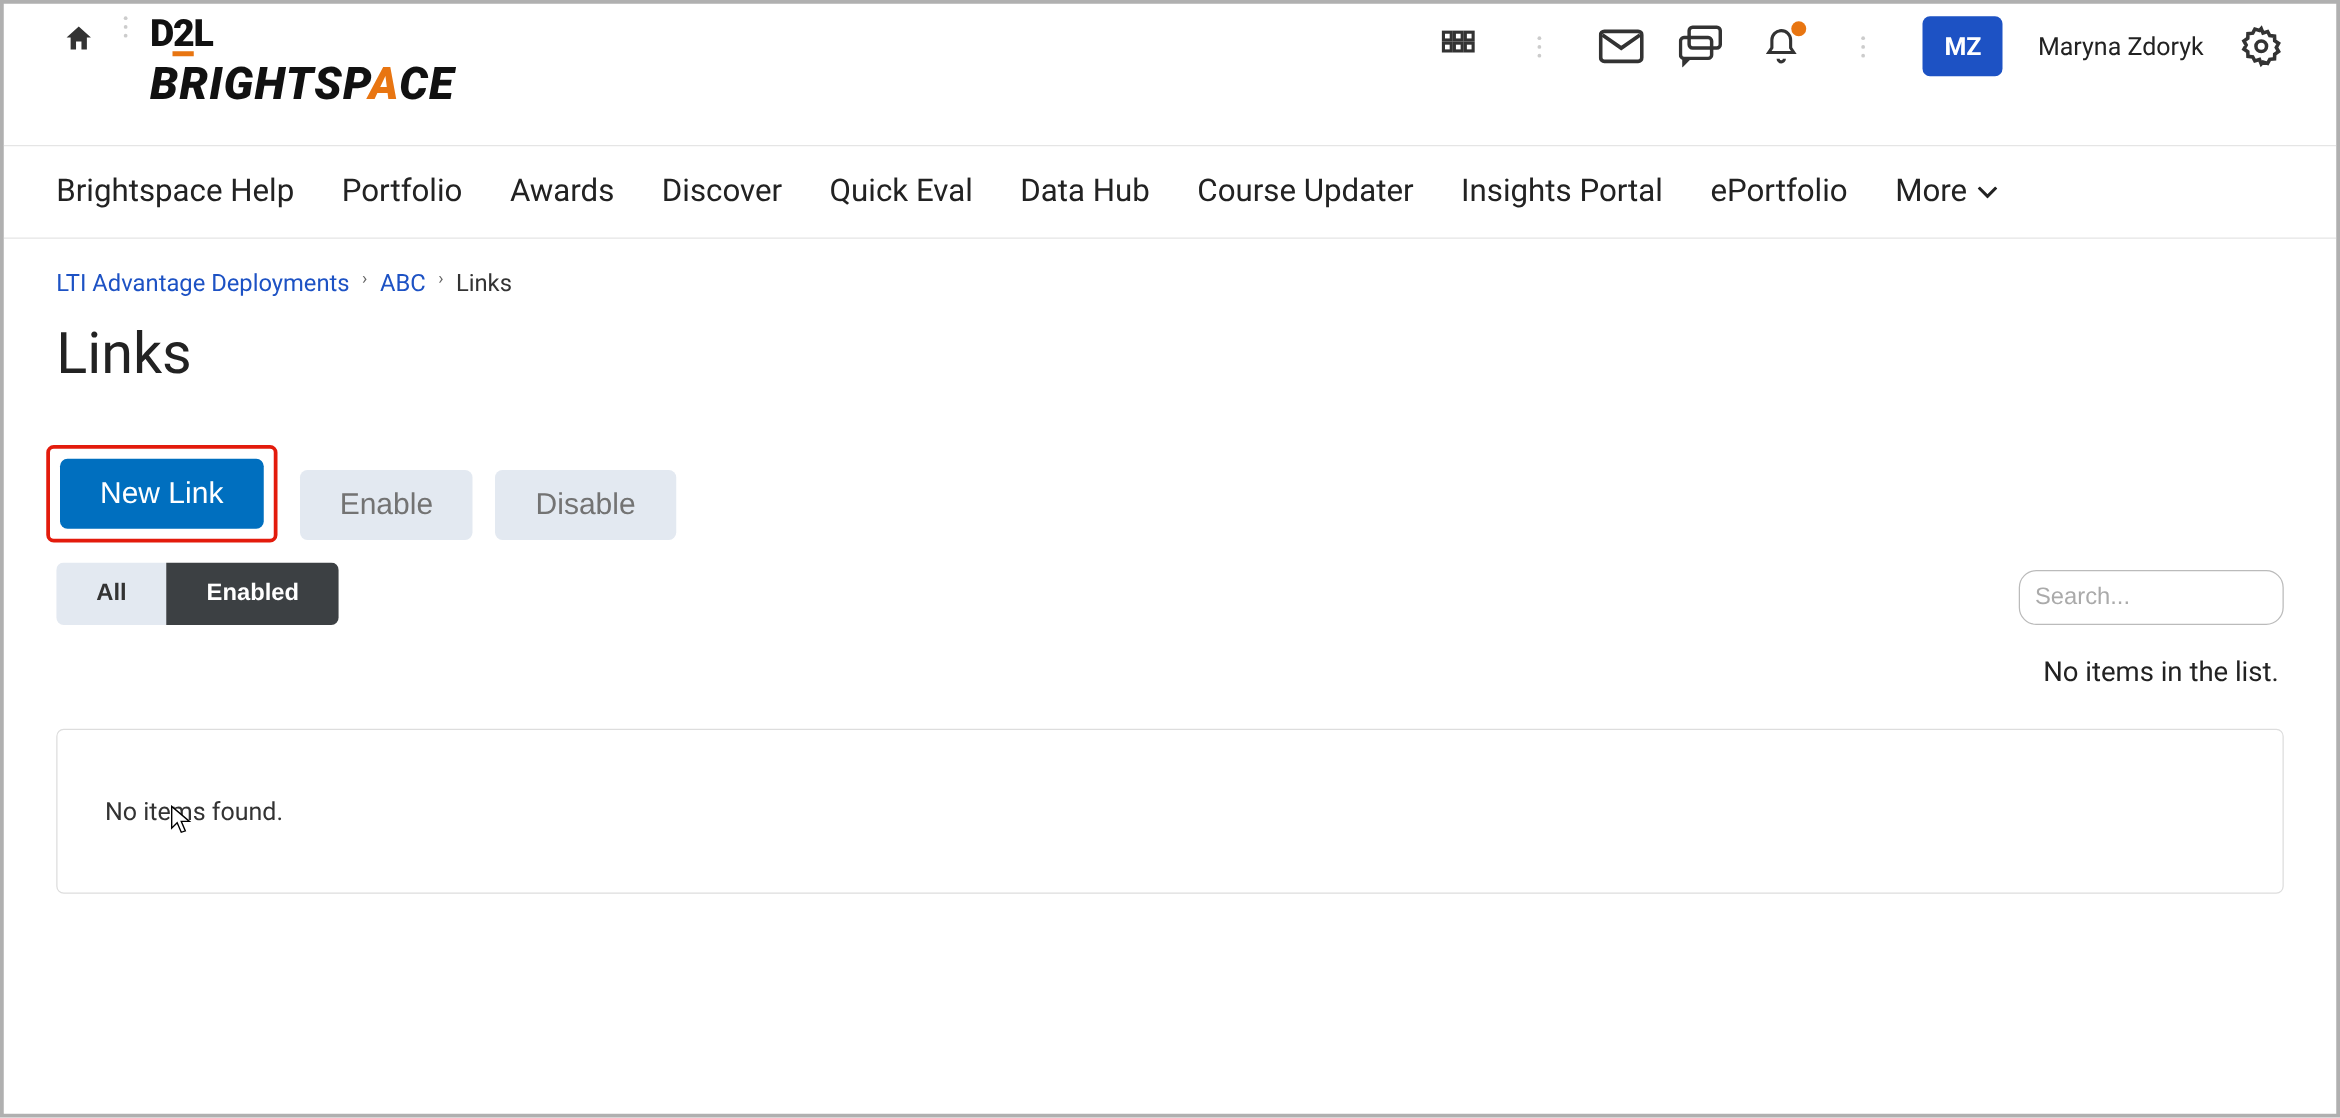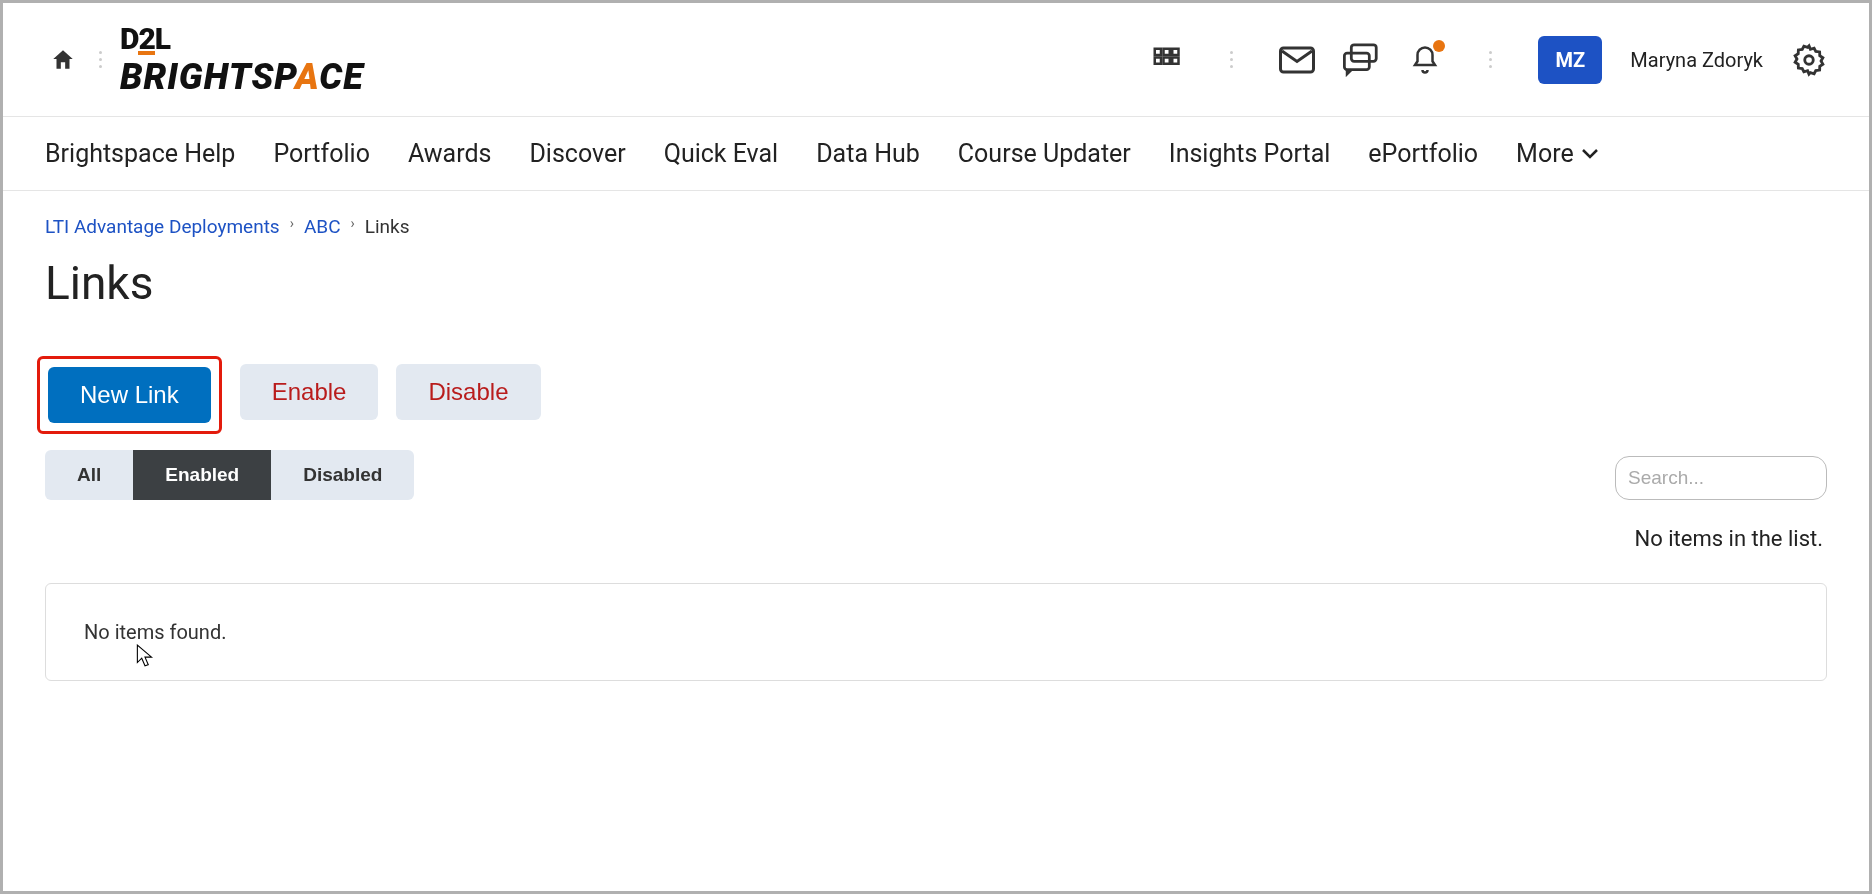--- a/index.html
+++ b/index.html
@@ -1,17 +1,17 @@
 <!DOCTYPE html>
 <html><head>
 <meta charset="utf-8">
 <style>
 * { box-sizing: border-box; margin: 0; padding: 0; }
 body { font-family: -apple-system, BlinkMacSystemFont, "Segoe UI", Roboto, Arial, sans-serif; background: #fff; width: 1872px; height: 894px; overflow: hidden; border: 3px solid #b0b0b0; }
-.topbar { display: flex; align-items: center; padding: 10px 42px; border-bottom: 1px solid #e5e5e5; height: 114px; }
+.topbar { display: flex; align-items: flex-start; padding: 10px 42px; border-bottom: 1px solid #e5e5e5; height: 114px; }
 .home-ico { width: 26px; height: 26px; color: #333; cursor: pointer; }
 .vdots { display: flex; flex-direction: column; gap: 4px; margin: 0 18px; }
 .vdots span { width: 3px; height: 3px; border-radius: 50%; background: #ccc; }
 .logo-wrap { display: flex; flex-direction: column; justify-content: center; line-height: 1; }
 .logo-d2l { font-weight: 900; font-size: 30px; letter-spacing: -1px; color: #111; }
 .logo-d2l .underline { border-bottom: 4px solid #e87511; display: inline-block; line-height: 0.85; }
 .logo-bs { font-weight: 900; font-size: 36px; letter-spacing: 1px; color: #111; margin-top: 4px; font-style: italic; }
 .logo-bs .orange { color: #e87511; }
 .spacer { flex: 1; }
 .topbar-right { display: flex; align-items: center; gap: 28px; }
@@ -23,30 +23,30 @@
 .nav-item { font-size: 25px; color: #222; cursor: pointer; display: flex; align-items: center; gap: 8px; }
 .content { padding: 24px 42px; }
 .breadcrumb { display: flex; align-items: flex-start; gap: 10px; font-size: 19px; color: #1d52c4; }
 .breadcrumb .sep { color: #666; font-size: 14px; }
 .breadcrumb .current { color: #333; }
 .page-title { font-size: 46px; font-weight: 400; color: #222; margin-top: 18px; }
 .actions { display: flex; gap: 18px; margin-top: 46px; align-items: flex-start; }
 .highlight-box { border: 3px solid #e31b0c; border-radius: 6px; padding: 8px; margin-left: -8px; }
 .btn { border: none; border-radius: 6px; padding: 14px 32px; font-size: 24px; font-weight: 400; cursor: pointer; }
 .btn-primary { background: #006fbf; color: #fff; }
-.btn-secondary { background: #e3e9f1; color: #b91c1c; margin-top: 8px; }
+.btn-secondary { background: #e3e9f1; color: #737373; margin-top: 20px; }
 .row2 { display: flex; align-items: flex-end; margin-top: 16px; gap: 0; }
 .seg-group { display: flex; border-radius: 6px; overflow: hidden; }
 .seg { padding: 14px 32px; font-size: 19px; font-weight: 700; cursor: pointer; border: none; background: #e3e9f1; color: #333; }
 .seg.active { background: #3c4043; color: #fff; }
 .search-wrap { margin-left: auto; border: 1px solid #bbb; border-radius: 14px; display: flex; align-items: center; padding: 10px 12px; width: 212px; }
 .search-wrap input { border: none; outline: none; font-size: 19px; flex: 1; color: #333; background: transparent; }
 .search-wrap input::placeholder { color: #aaa; }
 .no-items-label { text-align: right; font-size: 22px; color: #222; margin-top: 26px; padding-right: 4px; }
-.empty-card { border: 1px solid #ddd; border-radius: 6px; padding: 36px 38px; margin-top: 32px; font-size: 20px; color: #333; }
+.empty-card { border: 1px solid #ddd; border-radius: 6px; padding: 53px 38px; margin-top: 32px; font-size: 20px; color: #333; }
 .cursor-arrow { position: absolute; left: 136px; top: 644px; width: 18px; height: 24px; pointer-events: none; }
 svg { display: block; }
 </style>
 </head>
 <body>
 
 <div class="topbar">
   <div class="top-ico">
     <svg class="home-ico" viewBox="0 0 24 24" fill="currentColor">
         <path d="M12 3l9 8h-3v9h-4v-6h-4v6H6v-9H3l9-8z"></path>
@@ -148,21 +148,20 @@
       <button class="btn btn-primary">New Link</button>
     </div>
     <button class="btn btn-secondary">Enable</button>
     <button class="btn btn-secondary">Disable</button>
   </div>
 
   <div class="row2">
     <div class="seg-group">
       <button class="seg">All</button>
       <button class="seg active">Enabled</button>
-      <button class="seg">Disabled</button>
     </div>
     <div class="search-wrap">
       <input type="text" placeholder="Search..." style="">
       <svg width="22" height="22" viewBox="0 0 24 24" fill="none" stroke="#333" stroke-width="2.5">
           <circle cx="10" cy="10" r="7"></circle>
           <path d="M15 15l6 6"></path>
         </svg>
     </div>
   </div>
 

